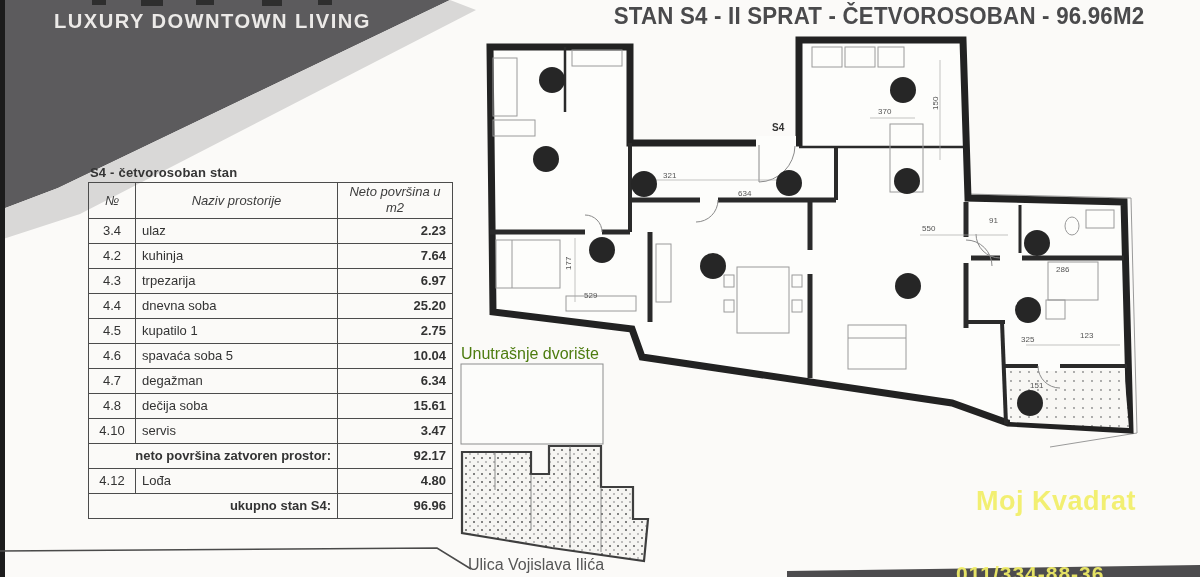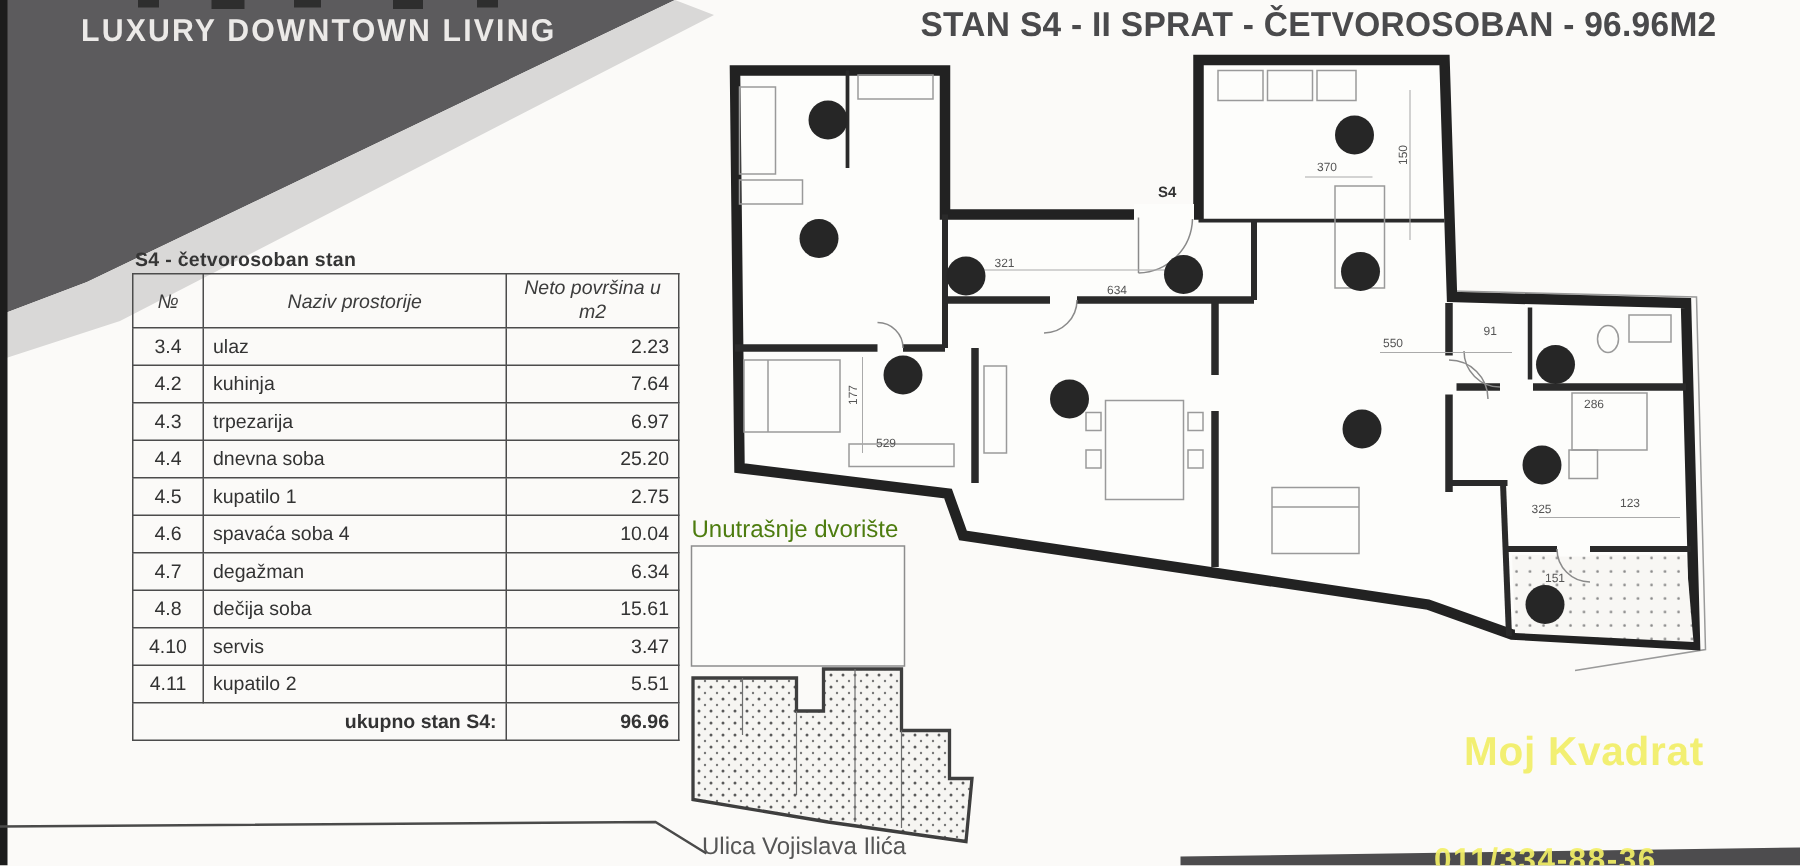--- a/index.html
+++ b/index.html
@@ -33,21 +33,21 @@
     border-collapse:collapse;table-layout:fixed;
     font-size:13px;color:#333;background:transparent;
   }
   table.areas th,table.areas td{
     border:1.6px solid #4c4c4c;padding:1px 6px;height:22px;
     overflow:hidden;white-space:nowrap;
   }
   table.areas th{font-style:italic;font-weight:normal;text-align:center;color:#3c3c3c;}
   col.c-no{width:47px;}col.c-name{width:202px;}col.c-area{width:115px;}
   td.no{text-align:center;}
-  td.area{text-align:right;padding-right:18px;}
+  td.area{text-align:right;padding-right:18px;font-weight:bold;}
   tr.sum td{font-weight:bold;}
   td.spanlbl{text-align:right;padding-right:10px;font-weight:bold;}
   
   .courtyard-label{left:461px;top:345px;font-size:16px;color:#4d7c0f;z-index:3;}
   .street-label{left:468px;top:556px;font-size:16px;color:#565656;z-index:3;}
   
   .wm{z-index:4;font-weight:bold;color:#f2ef67;opacity:.92;white-space:nowrap;}
   .wm1{left:976px;top:486px;font-size:27px;letter-spacing:.5px;}
   .wm2{left:956px;top:514px;font-size:21px;letter-spacing:1px;margin-top:48px;}
   svg.art{position:absolute;left:0;top:0;z-index:1;}
@@ -248,42 +248,46 @@
     <td>dnevna soba</td>
     <td class="area">25.20</td>
   </tr>
   <tr>
     <td class="no">4.5</td>
     <td>kupatilo 1</td>
     <td class="area">2.75</td>
   </tr>
   <tr>
     <td class="no">4.6</td>
-    <td>spavaća soba 4</td>
+    <td>spavaća soba 5</td>
     <td class="area">10.04</td>
   </tr>
   <tr>
     <td class="no">4.7</td>
     <td>degažman</td>
     <td class="area">6.34</td>
   </tr>
   <tr>
     <td class="no">4.8</td>
     <td>dečija soba</td>
     <td class="area">15.61</td>
   </tr>
   <tr>
     <td class="no">4.10</td>
     <td>servis</td>
     <td class="area">3.47</td>
   </tr>
-  <tr>
-    <td class="no">4.11</td>
-    <td>kupatilo 2</td>
-    <td class="area">5.51</td>
+  <tr class="sum">
+    <td colspan="2" class="spanlbl">neto površina zatvoren prostor:</td>
+    <td class="area">92.17</td>
+  </tr>
+  <tr>
+    <td class="no">4.12</td>
+    <td>Lođa</td>
+    <td class="area">4.80</td>
   </tr>
   <tr class="sum">
     <td colspan="2" class="spanlbl">ukupno stan S4:</td>
     <td class="area">96.96</td>
   </tr>
 </tbody>
   </table>
 
 <div class="abs courtyard-label">Unutrašnje dvorište</div>
 <div class="abs street-label">Ulica Vojislava Ilića</div>

